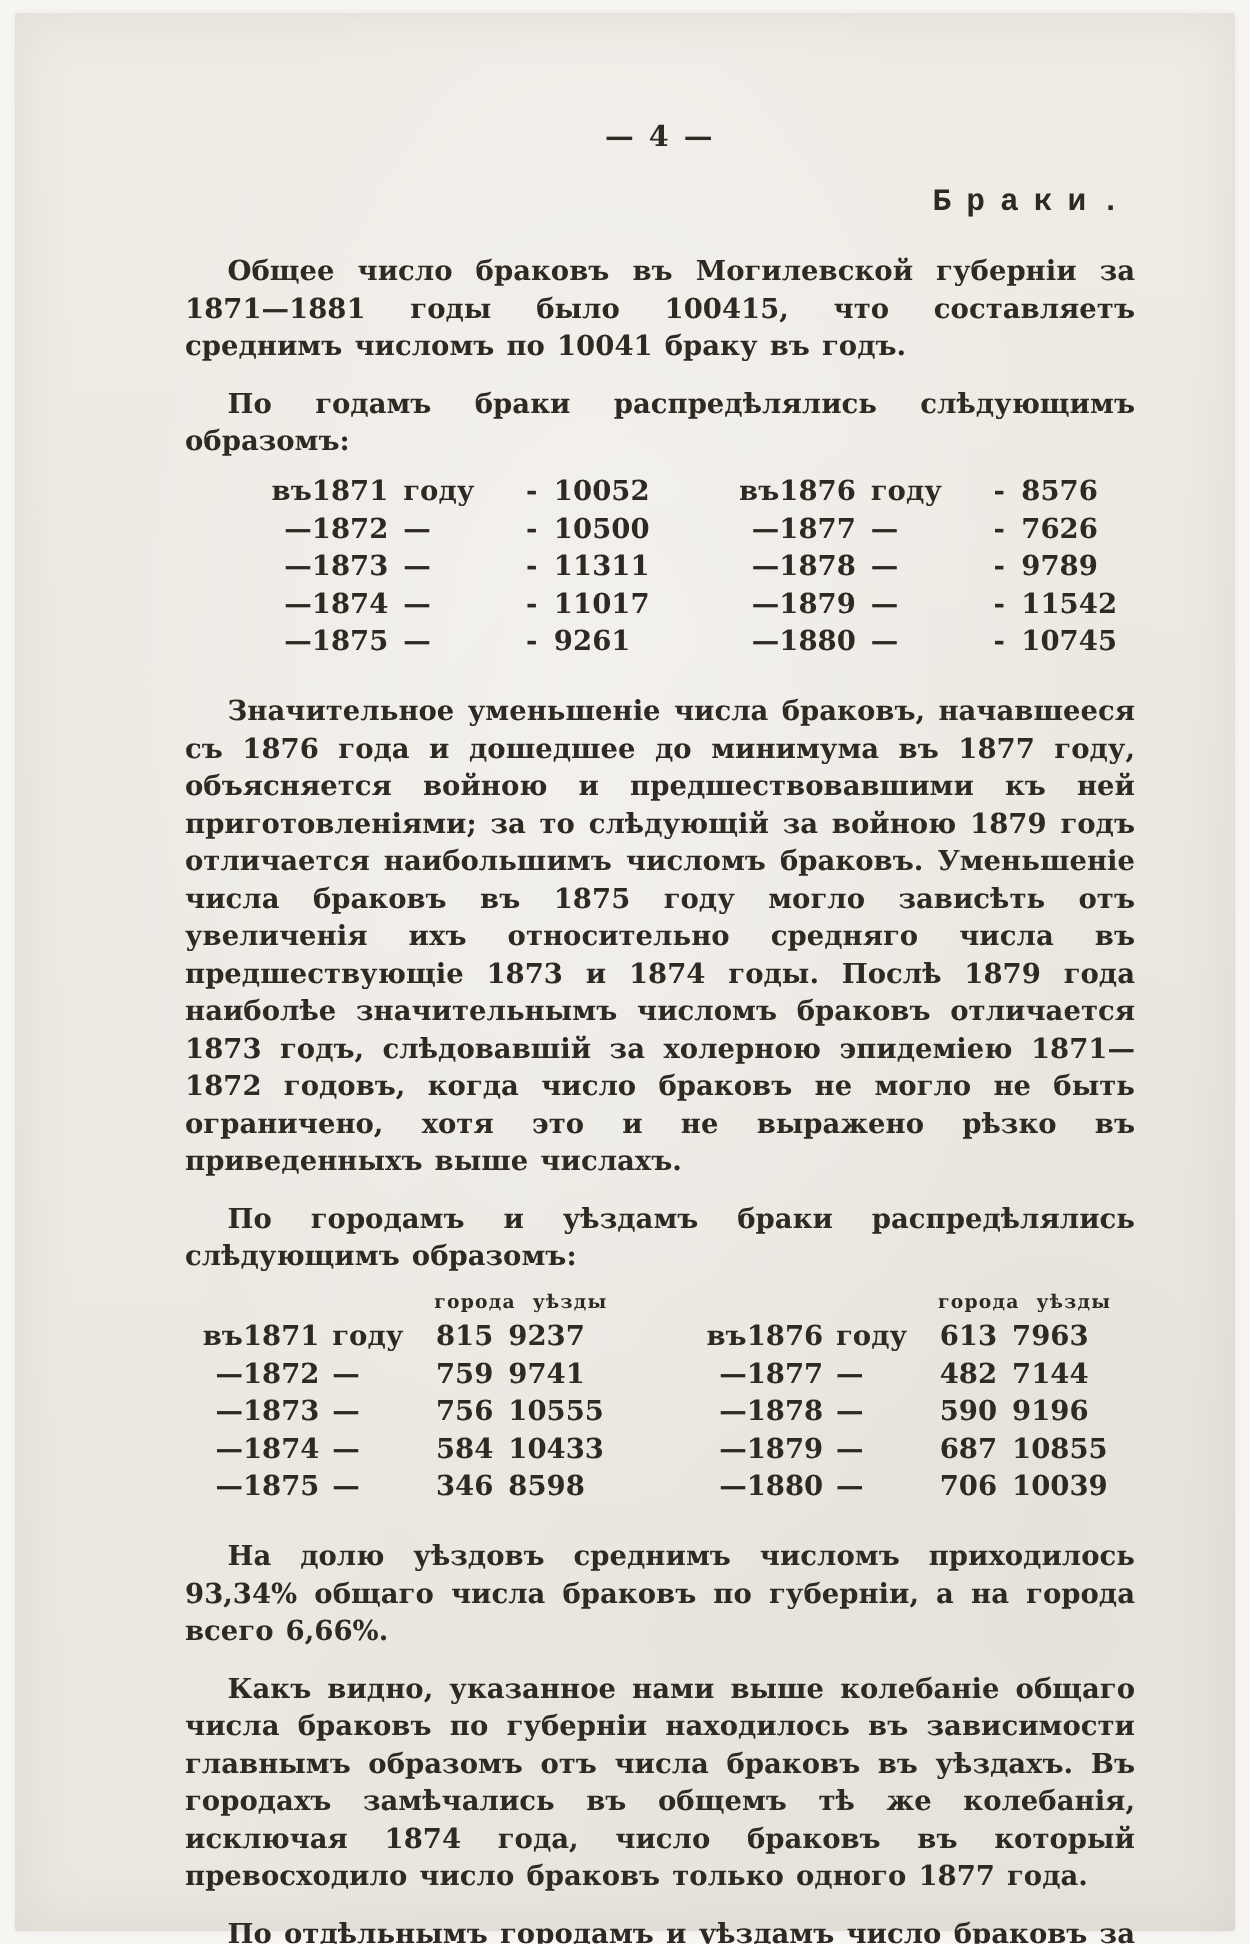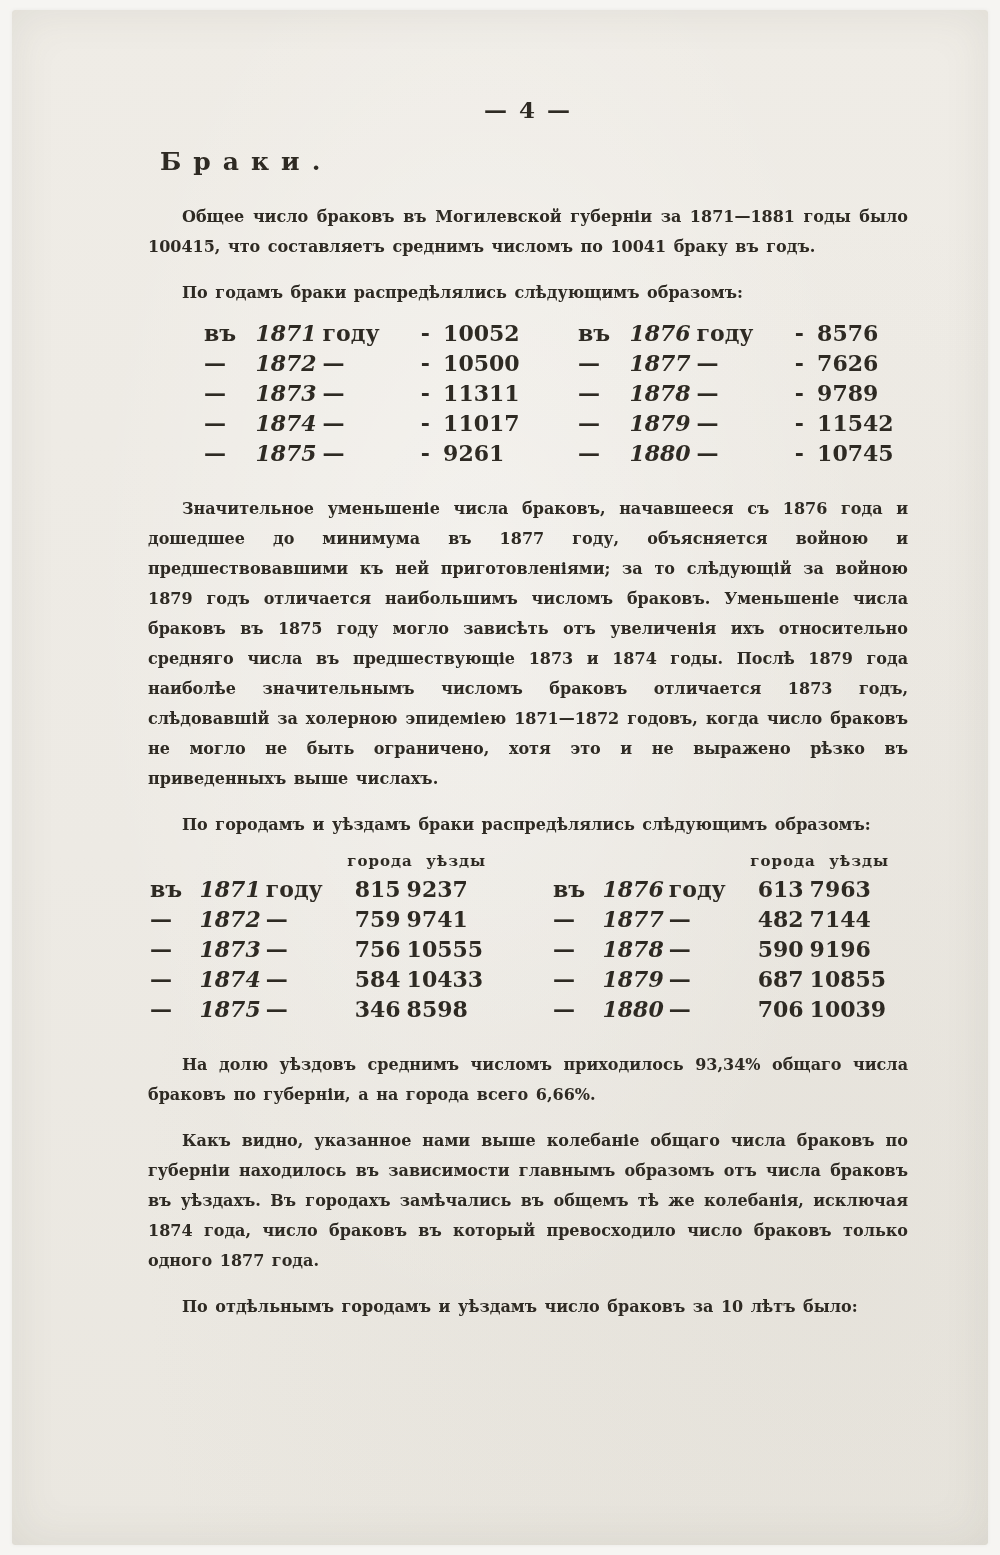--- a/index.html
+++ b/index.html
@@ -36,29 +36,30 @@
     color: #2e2a23;
   }
   .pagenum {
     text-align: center;
     font-size: 23px;
     font-weight: 700;
     letter-spacing: 2px;
     margin: 0 0 24px 0;
   }
   .title {
-    text-align: left;
+    text-align: right;
     font-size: 25px;
     font-weight: 700;
     letter-spacing: 0.48em;
     margin: 0 0 26px 0;
     text-indent: 0.48em; 
+    font-family: Liberation Mono, monospace;
   }
   .para {
-    font-size: 16px;
+    font-size: 22px;
     line-height: 30px;
     font-weight: 700;
     text-align: justify;
     text-indent: 34px;
     word-spacing: 2px;
     margin: 0 0 16px 0;
   }
   .para.tight { margin-bottom: 12px; }
   .para.after-table { margin-top: 24px; }
 
@@ -68,27 +69,27 @@
     margin: 6px 0 10px 0;
   }
   .trow {
     display: flex;
     align-items: baseline;
     height: 30px;
   }
   .cell { display: inline-block; white-space: nowrap; }
 
   
-  .c-pre  { width: 46px;  text-align: left; }
-  .c-year { width: 74px;  text-align: center; font-style: italic; }
+  .c-pre  { width: 46px;  text-align: right; }
+  .c-year { width: 74px;  text-align: left; }
   .c-suf  { width: 86px;  text-align: left; }
   .c-dash { width: 36px;  text-align: center; }
   .c-val  { width: 92px;  }
   .c-gap1 { margin-left: 44px; }
-  .c-num1 { width: 60px;  text-align: center; }
+  .c-num1 { width: 60px;  text-align: left; }
   .c-num2 { width: 102px; }
   .c-gap2 { margin-left: 48px; }
 
   .t1 { margin-left: 56px; margin-bottom: 14px; }
   .t2 { margin-left: 2px;  margin-bottom: 18px; }
 
   .thead .trow { height: 24px; }
   .thead .cell {
     font-size: 15px;
     font-weight: 700;

